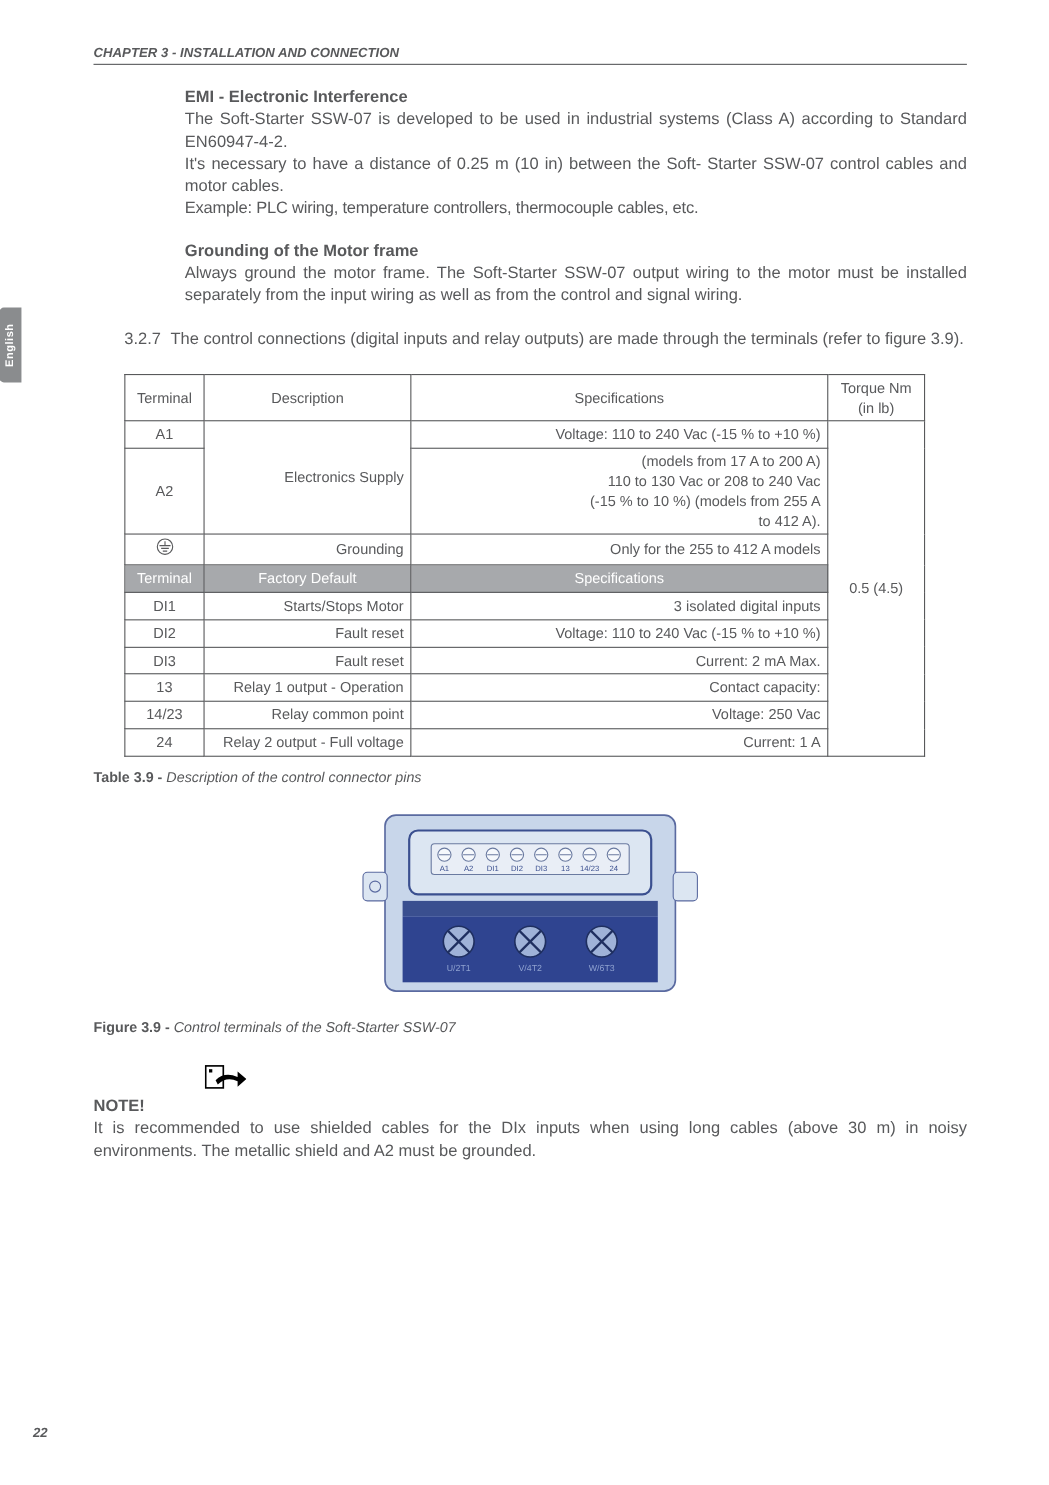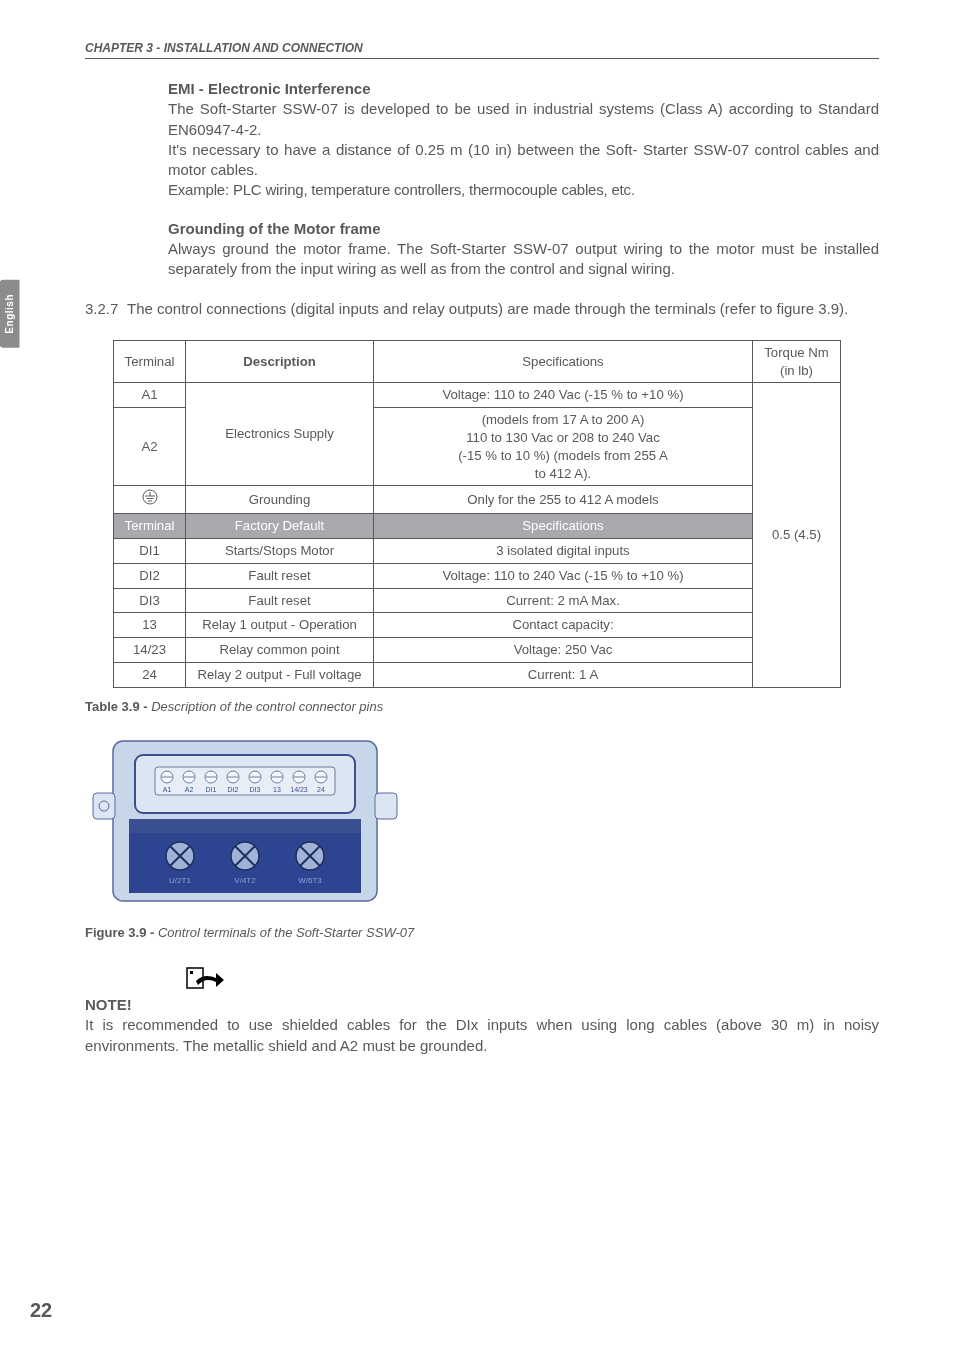--- a/index.html
+++ b/index.html
@@ -44,35 +44,36 @@
     letter-spacing: 0.5px;
   }
   .content-block {
     margin-left: 83px;
     text-align: justify;
   }
   .content-block .h { font-weight: bold; }
   .sec-row {
     display: flex;
     margin-top: 20px;
+    margin-left: 28px;
   }
   .sec-num { width: 42px; flex-shrink:0; }
   .sec-label { width: 115px; flex-shrink:0; padding-right: 8px; }
   .sec-body { flex: 1; text-align: justify; }
 
   table.conn {
     border-collapse: collapse;
     width: 728px;
     margin: 20px 0 8px 28px;
     font-size: 13.2px;
   }
   table.conn th, table.conn td {
     border: 1px solid #58595b;
     padding: 3px 6px;
-    text-align: center;
+    text-align: right;
     vertical-align: middle;
   }
   table.conn th {
     text-align: center;
     font-weight: normal;
   }
   table.conn .hdr-row th, table.conn .hdr-row td {
     background: #a7a9ac;
     color: #fff;
     text-align: center;
@@ -80,39 +81,40 @@
   table.conn td.c { text-align: center; }
   .caption {
     text-align: left;
     font-size: 13px;
     margin: 10px 0 18px 0;
   }
   .caption b { font-style: normal; }
   .caption span { font-style: italic; }
 
   .figure-wrap {
-    text-align: left;
+    text-align: center;
     margin: 10px 0 8px 0;
   }
   svg.device { display: inline-block; }
 
   .note-row {
     display: flex;
     margin-top: 22px;
     flex-direction: column;
   }
   .note-icon-wrap { width: 157px; flex-shrink:0; display:flex; justify-content:flex-end; padding-right: 18px; padding-top: 2px;}
   .note-body { flex:1; text-align: justify; }
 
   .page-num {
     position: absolute;
     left: 30px;
-    bottom: 26px;
+    bottom: 40px;
+    font-style: italic;
     font-weight: bold;
-    font-size: 20px;
+    font-size: 12px;
   }
 </style>
 </head>
 <body>
 
 <div class="lang-tab">English</div>
 
 <div class="page">
   <div class="chapter-title">CHAPTER 3 - INSTALLATION AND CONNECTION</div>
   <hr class="rule">
@@ -131,21 +133,21 @@
 
   <div class="sec-row">
     <div class="sec-num">3.2.7</div>
     <div class="sec-body">The control connections (digital inputs and relay outputs) are made through the terminals (refer to figure 3.9).</div>
   </div>
 
   <table class="conn">
     <tbody>
         <tr>
       <th style="width:72px;">Terminal</th>
-      <th style="width:188px;font-weight:bold;">Description</th>
+      <th style="width:188px;">Description</th>
       <th>Specifications</th>
       <th style="width:88px;margin-top:32px;">
         <span>Torque Nm</span><br>
         <span>(in lb)</span>
       </th>
     </tr>
     <tr>
       <td class="c">A1</td>
       <td rowspan="2">Electronics Supply</td>
       <td>Voltage: 110 to 240 Vac (-15 % to +10 %)</td>

